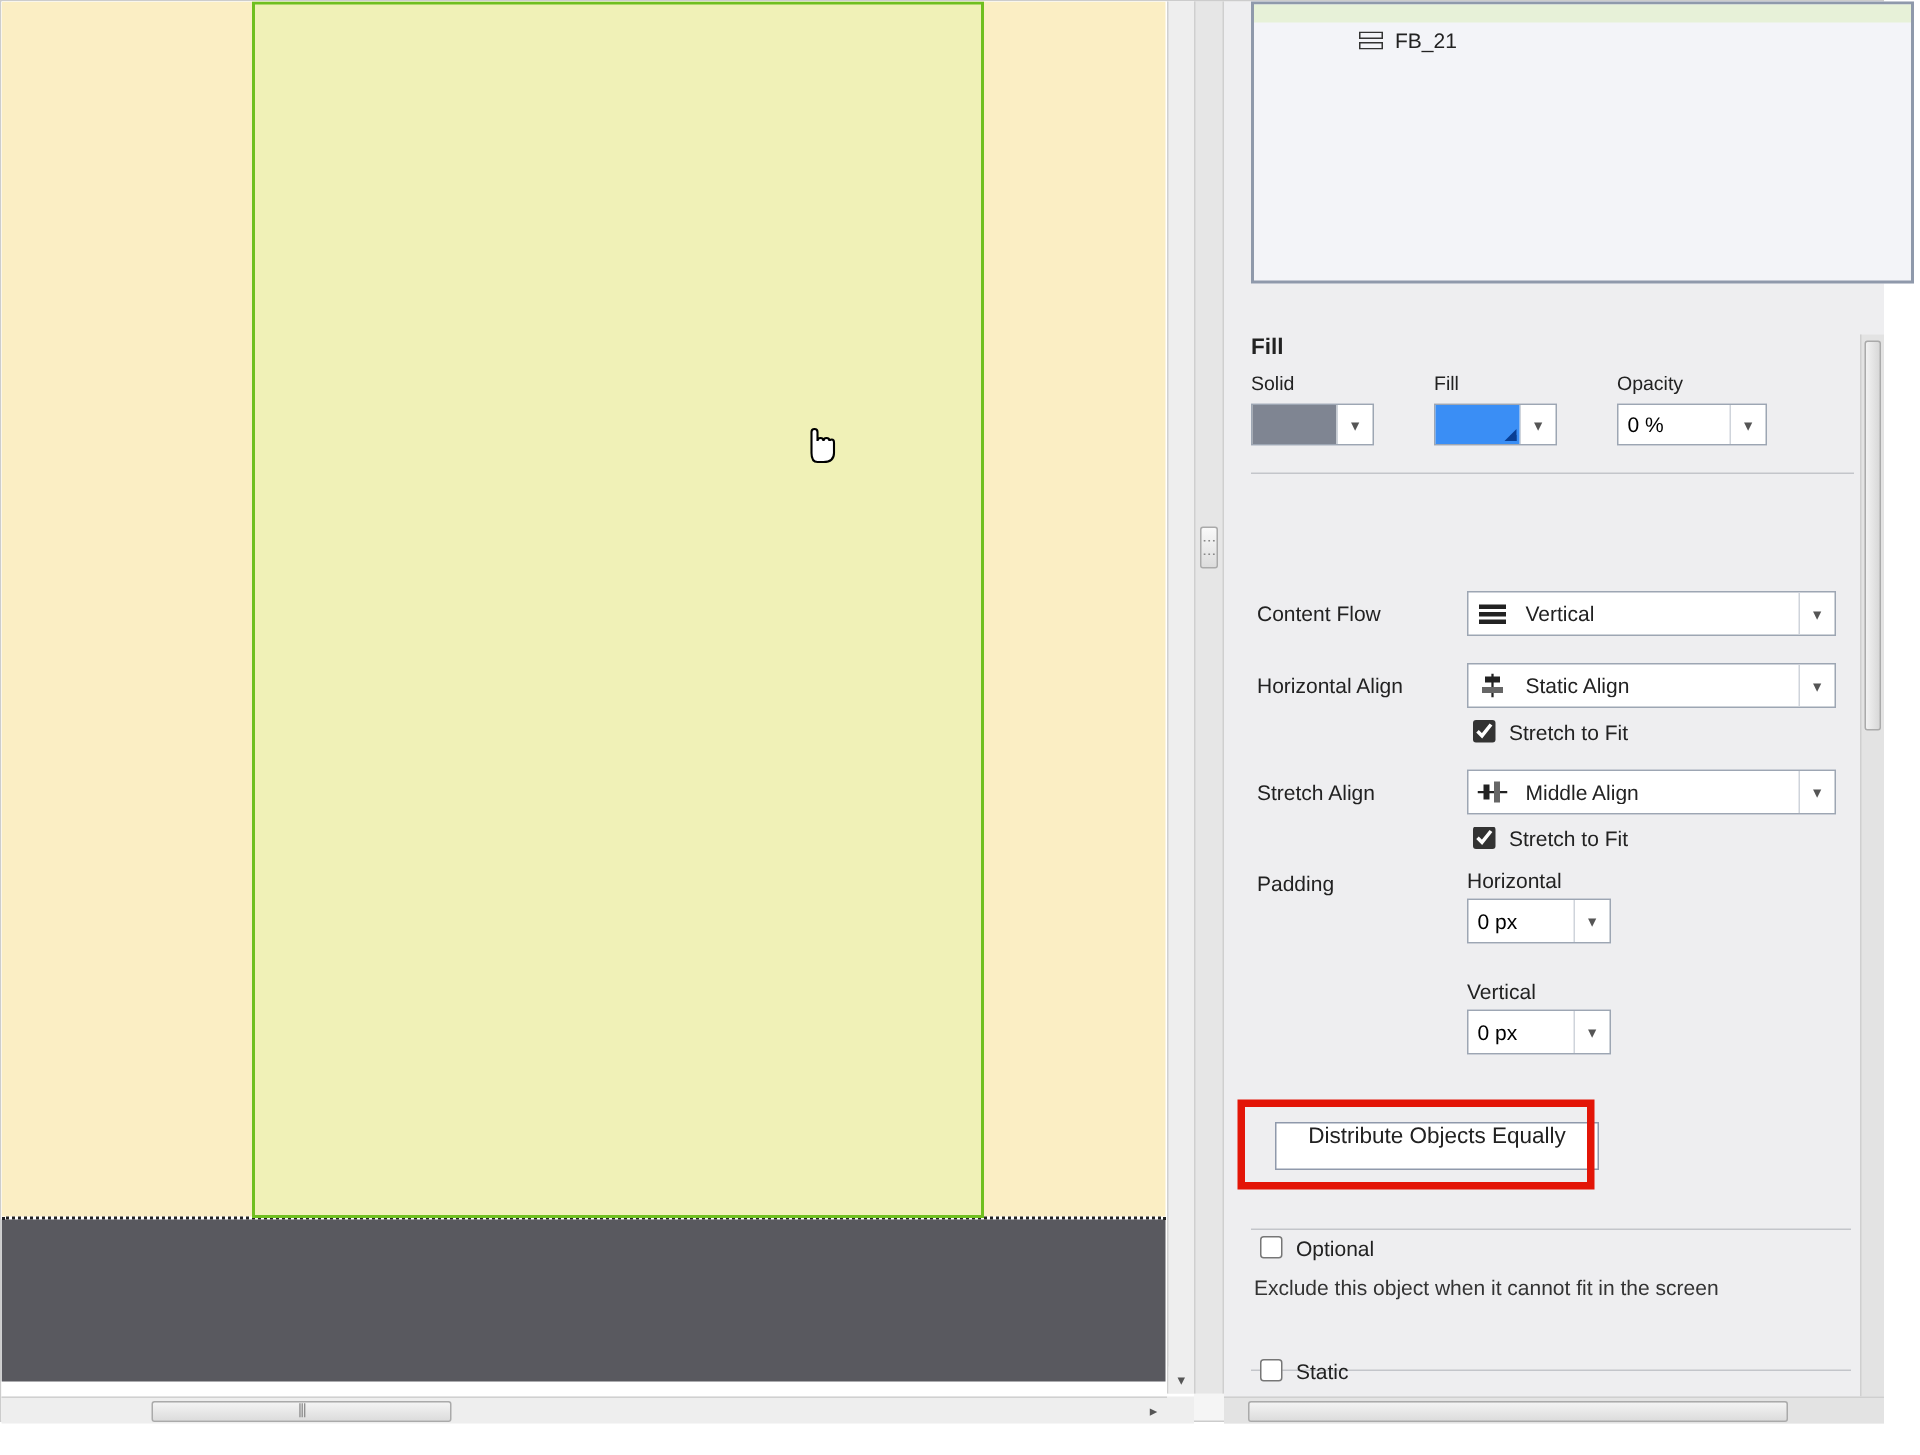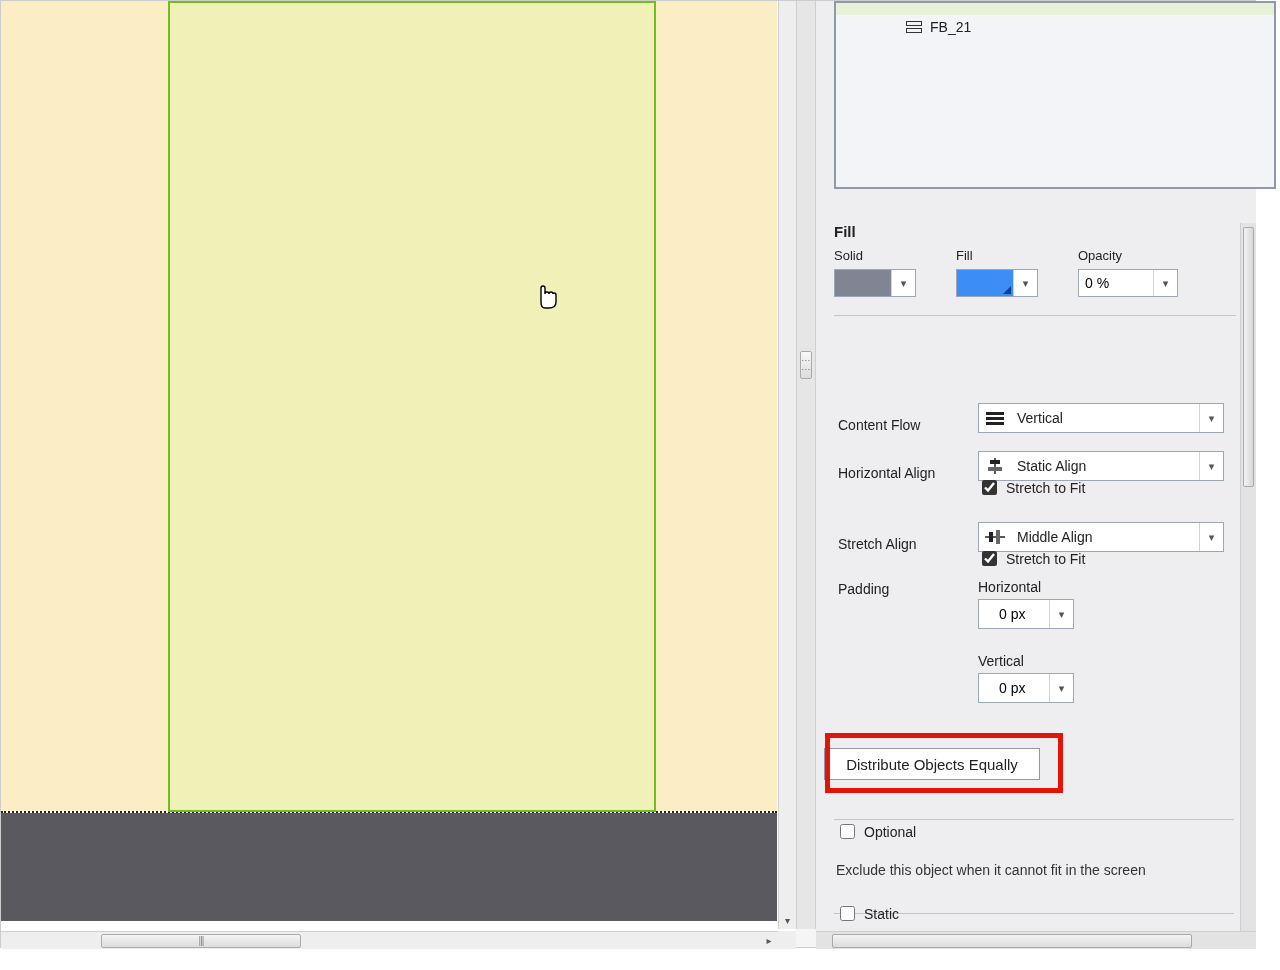--- a/index.html
+++ b/index.html
@@ -171,21 +171,21 @@
   }
 
   .opacity-dd { width:100px; }
   .opacity-dd .val { flex:1; padding:0 6px; }
 
   hr.sep {
     border:none; border-top:1px solid #c3c5ca; margin:18px 0 0 0;
   }
 
   .layout-section { position:absolute; left:22px; top:384px; right:22px; }
-  .frow { display:flex; align-items:flex-end; height:48px; gap:8px; }
+  .frow { display:flex; align-items:center; height:48px; gap:8px; }
   .flabel { width:132px; color:#222; }
   .flabel-pad { width:132px; color:#222; align-self:flex-start; padding-top:6px;}
   .dd { width:246px; height:30px; }
   .dd .iconcell {
     width:32px; display:flex; align-items:center; justify-content:center;
     color:#333;
   }
   .dd .txt { flex:1; padding-left:6px; color:#222; overflow:hidden; text-overflow:ellipsis; white-space:nowrap;}
   .dd.narrow { width:212px; }
   .play-btn {
@@ -195,37 +195,37 @@
   .play-btn svg{width:10px;height:10px;}
 
   .check { display:flex; align-items:center; gap:6px; color:#222; }
   .check input { width:15px; height:15px; accent-color:#333; }
   .check-row { padding-left:140px; margin-top:-4px; margin-bottom:6px;}
 
   .pad-row { display:flex; gap:24px; margin-top:4px;flex-direction:column;}
   .padcol { display:flex; flex-direction:column; gap:4px; }
   .padlbl { color:#222; font-size:14px;}
   .dd-sm { width:96px; height:30px; }
-  .dd-sm .val { flex:1; padding:0 20px;}
+  .dd-sm .val { flex:1; padding:0 6px;}
 
   .dist-btn {
-    position:absolute; left:8px; top:747px;
+    position:absolute; left:34px; top:747px;
     width:216px; height:32px;
     background:#fff; border:1px solid #8f99ab;
-    display:flex; align-items:center; justify-content:center;
+    display:flex; align-items:flex-start; justify-content:center;
     color:#222; font-size:15px;
   }
   .red-highlight {
     position:absolute; left:9px; top:732px; width:238px; height:60px;
     border:5px solid #e31507; pointer-events:none;
   }
 
   .opt-section { position:absolute; left:20px; top:820px; right:22px; }
   .static-section { position:absolute; left:20px; top:902px; right:22px; }
-  .hint { color:#333; font-size:14px; margin-top:20px;}
+  .hint { color:#333; font-size:14px; margin-top:8px;}
   .opt-box input, .static-section input{width:15px;height:15px;}
 
   .arrow-sym::before{content:"▾"; font-size:11px; color:#555;}
 </style>
 </head>
 <body>
 
 <div class="frame">
 
   <div class="canvas-wrap">

